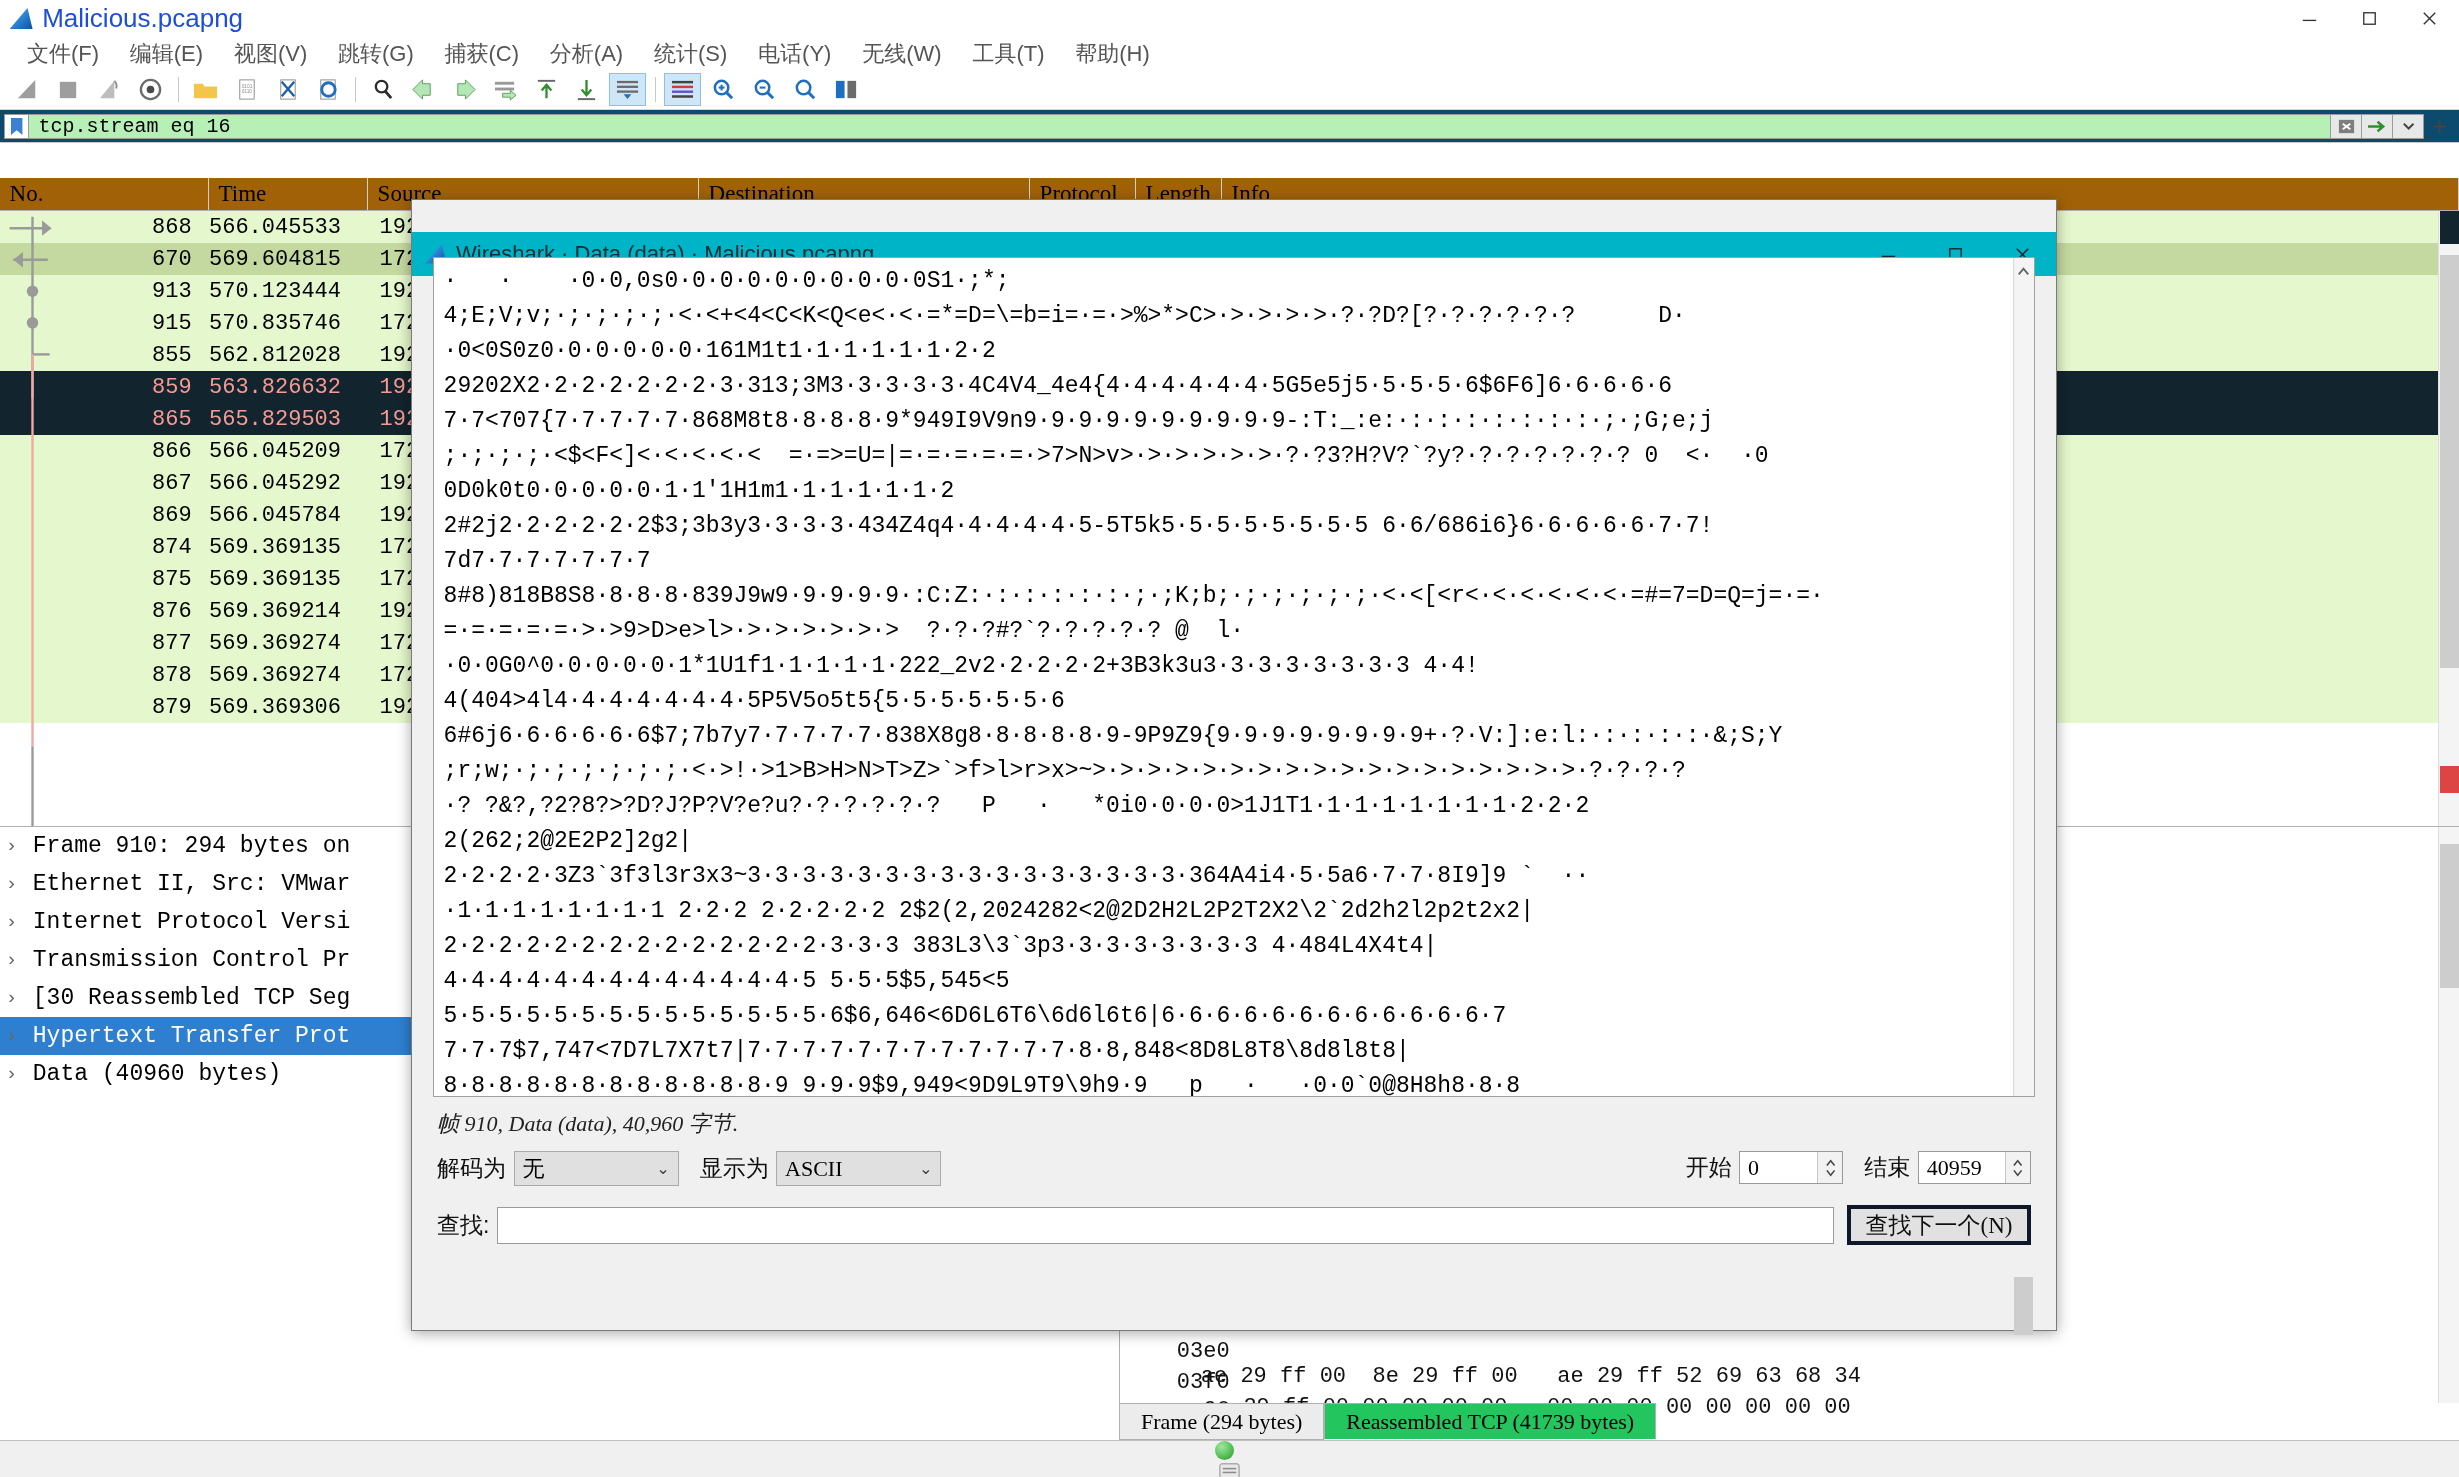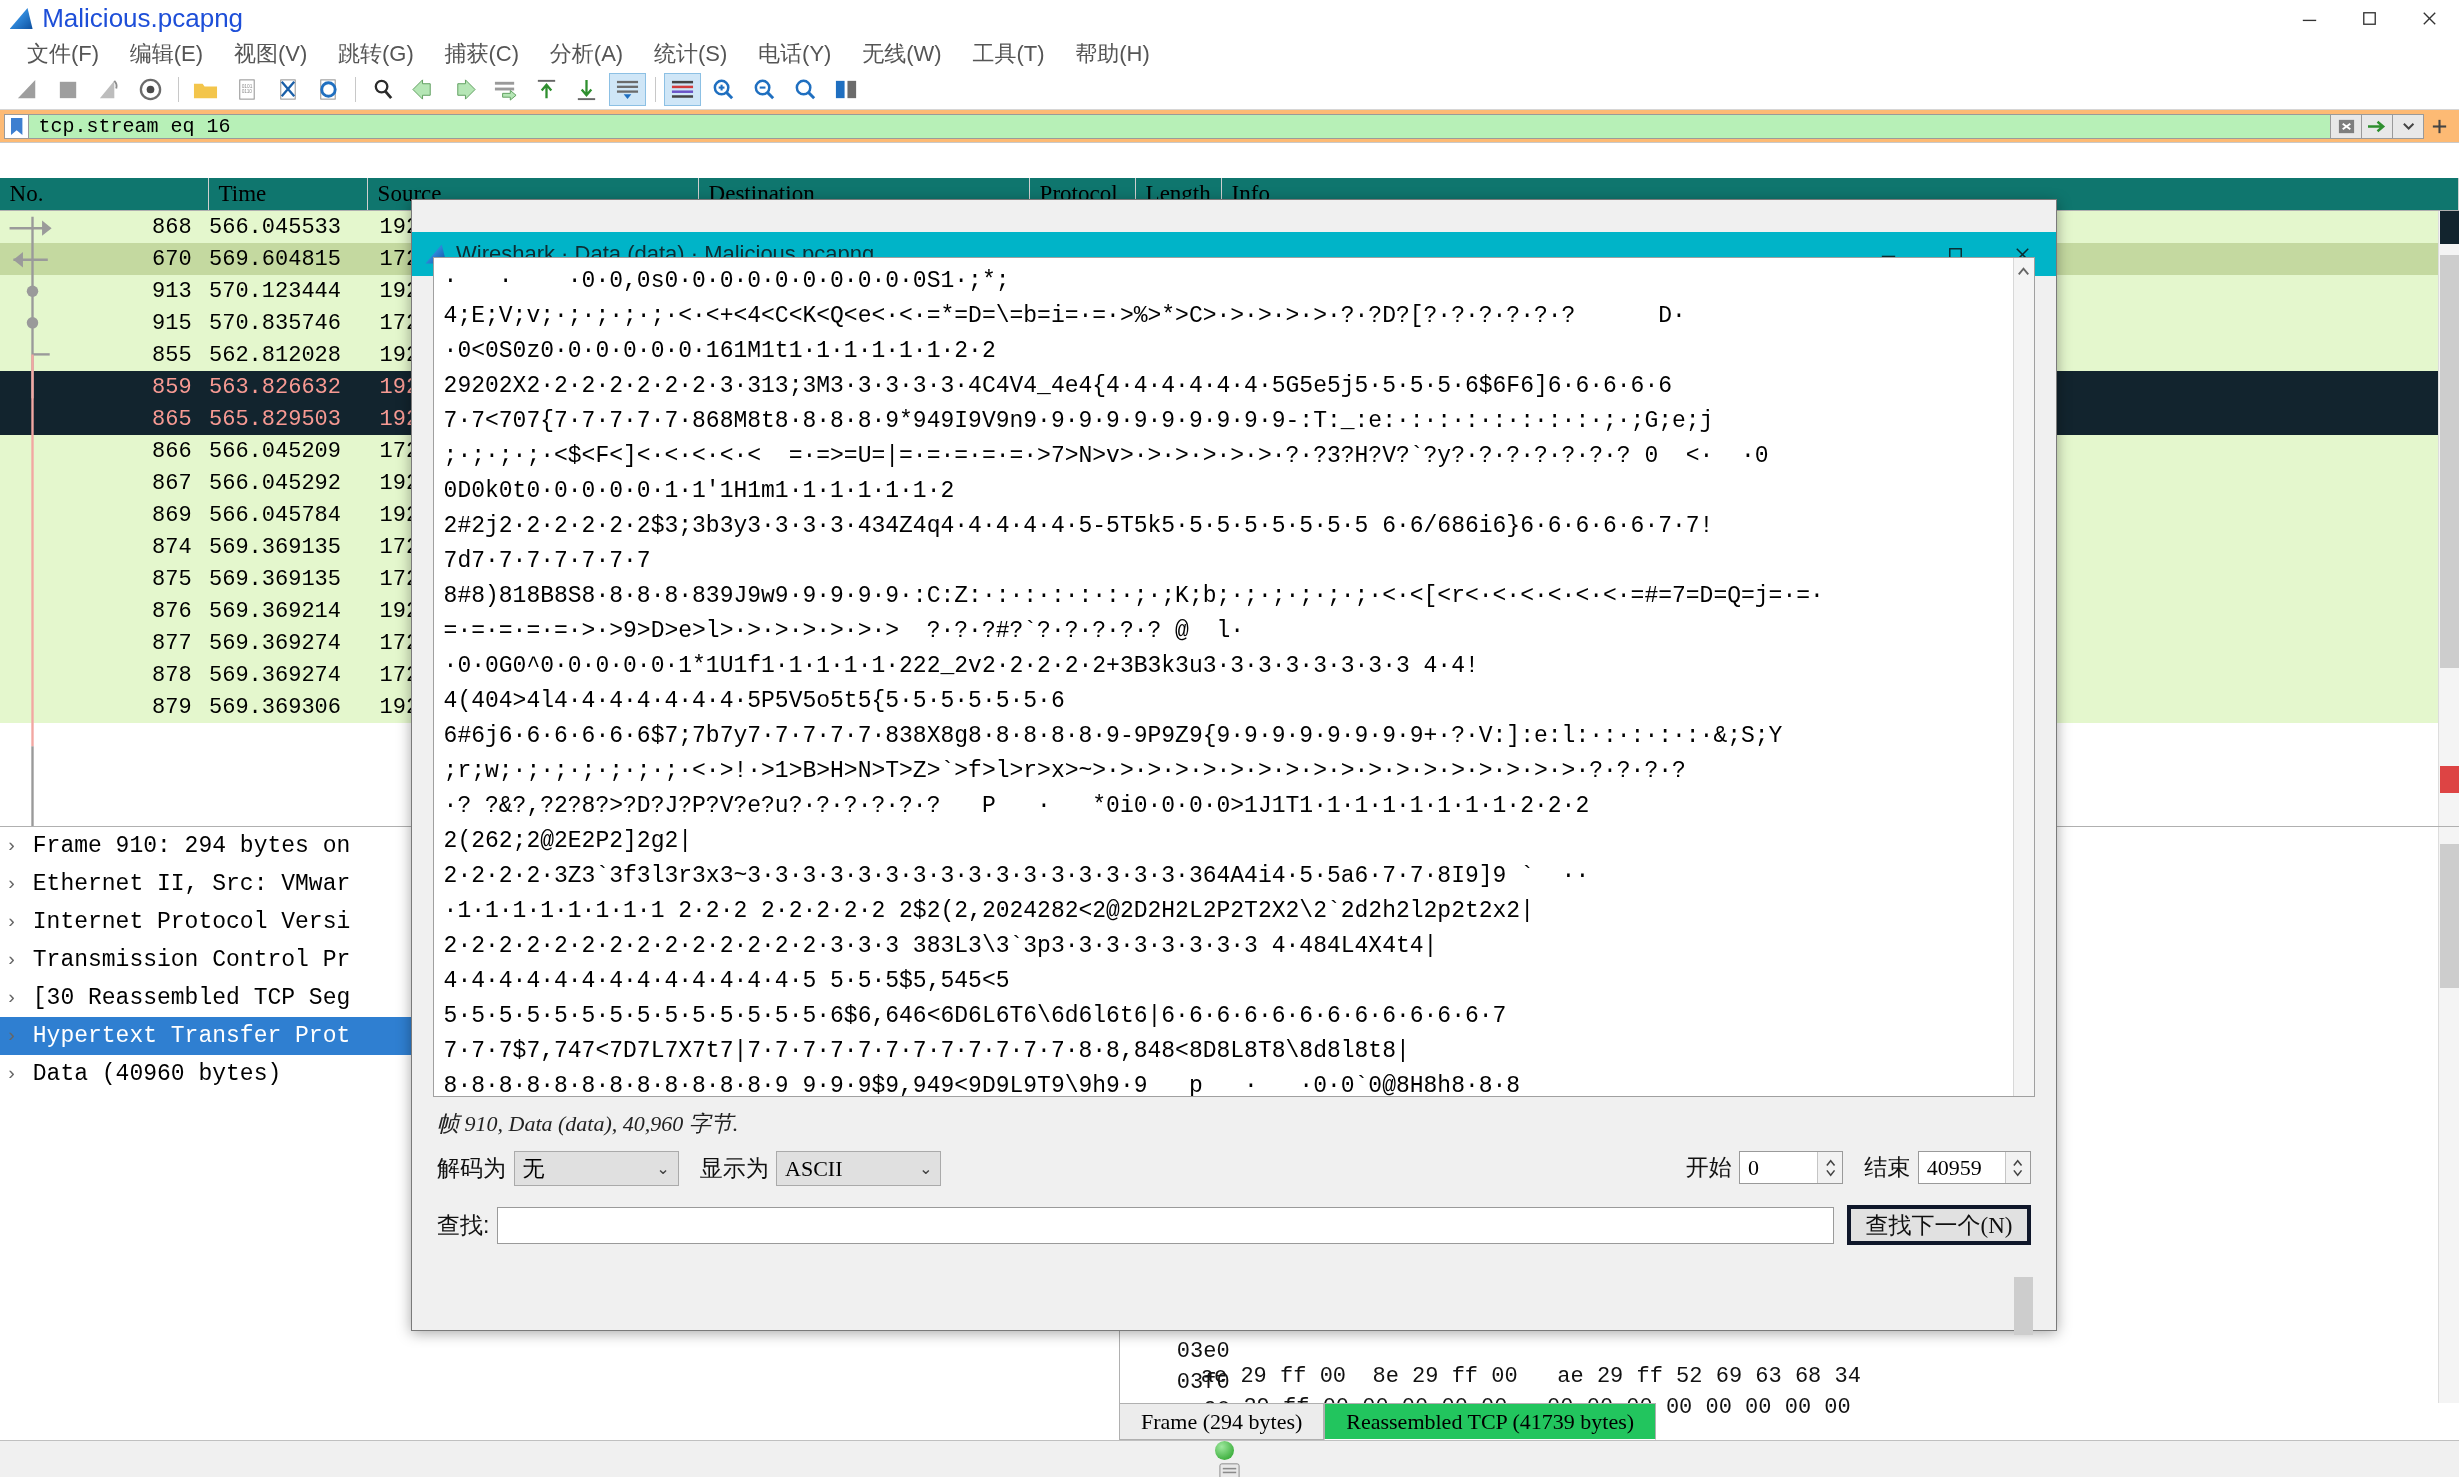--- a/index.html
+++ b/index.html
@@ -31,34 +31,34 @@
   
   #menubar { height:33px; display:flex; align-items:center; padding-left:11.5px; background:#fff; }
   .menu-item { padding:0 15.4px; font-size:22px; color:#555; white-space:nowrap; }
   
   #toolbar { height:40px; display:flex; align-items:center; padding-left:7.7px;
              background:#fff; border-bottom:1px solid #d6d6d6; }
   .tb { width:37px; height:33px; margin:0 1.9px; display:flex; align-items:center; justify-content:center; }
   .tb.sel { background:#cfe6f7; border:1px solid #8cc0e4; }
   .tb-sep { width:1px; height:25px; background:#c8c8c8; margin:0 6.7px; }
   
-  #filterbar { height:33px; background:#fdba74; display:flex; align-items:center;
+  #filterbar { height:33px; background:#0c4a6e; display:flex; align-items:center;
                padding:0 3.8px; border-bottom:1px solid #c9c9c9; }
   .filter-bookmark { width:25px; height:25px; background:#fff; border:1px solid #9a9a9a;
                      display:flex; align-items:center; justify-content:center; }
   .filter-input {
     flex:1; height:25px; background:#b7f0b7; border:1px solid #9a9a9a; border-left:none;
     font-family:"Liberation Mono", monospace; font-size:20px; color:#000;
     display:flex; align-items:center; padding-left:9.6px;
   }
   .filter-btn { width:31px; height:25px; border:1px solid #9a9a9a; border-left:none;
                 background:#e8e8e8; display:flex; align-items:center; justify-content:center; }
   
   #packetlist { position:absolute; left:0; top:178px; right:0; height:648px; background:#fff; overflow:hidden; }
-  #plheader { display:flex; height:33px; background:#0f766e; border-bottom:1px solid #b0b0b0;
+  #plheader { display:flex; height:33px; background:#a16207; border-bottom:1px solid #b0b0b0;
               font-family:"Liberation Serif", serif; font-size:23px; }
   .plh { border-right:1px solid #cfcfcf; padding-left:9.6px; display:flex; align-items:center; }
   .plrow { display:flex; height:32px; align-items:center;
            font-family:"Liberation Mono", monospace; font-size:22px; }
   .plrow .c-no    { width:209px; text-align:right; padding-right:17.3px; }
   .plrow .c-time  { width:159px; }
   .plrow .c-src   { width:331px; padding-left:11.5px; }
   .plrow .c-dst   { width:331px; padding-left:11.5px; }
   .plrow .c-proto { width:106px; padding-left:5.8px; }
   .plrow .c-len   { width:86px; text-align:right; padding-right:9.6px; }

